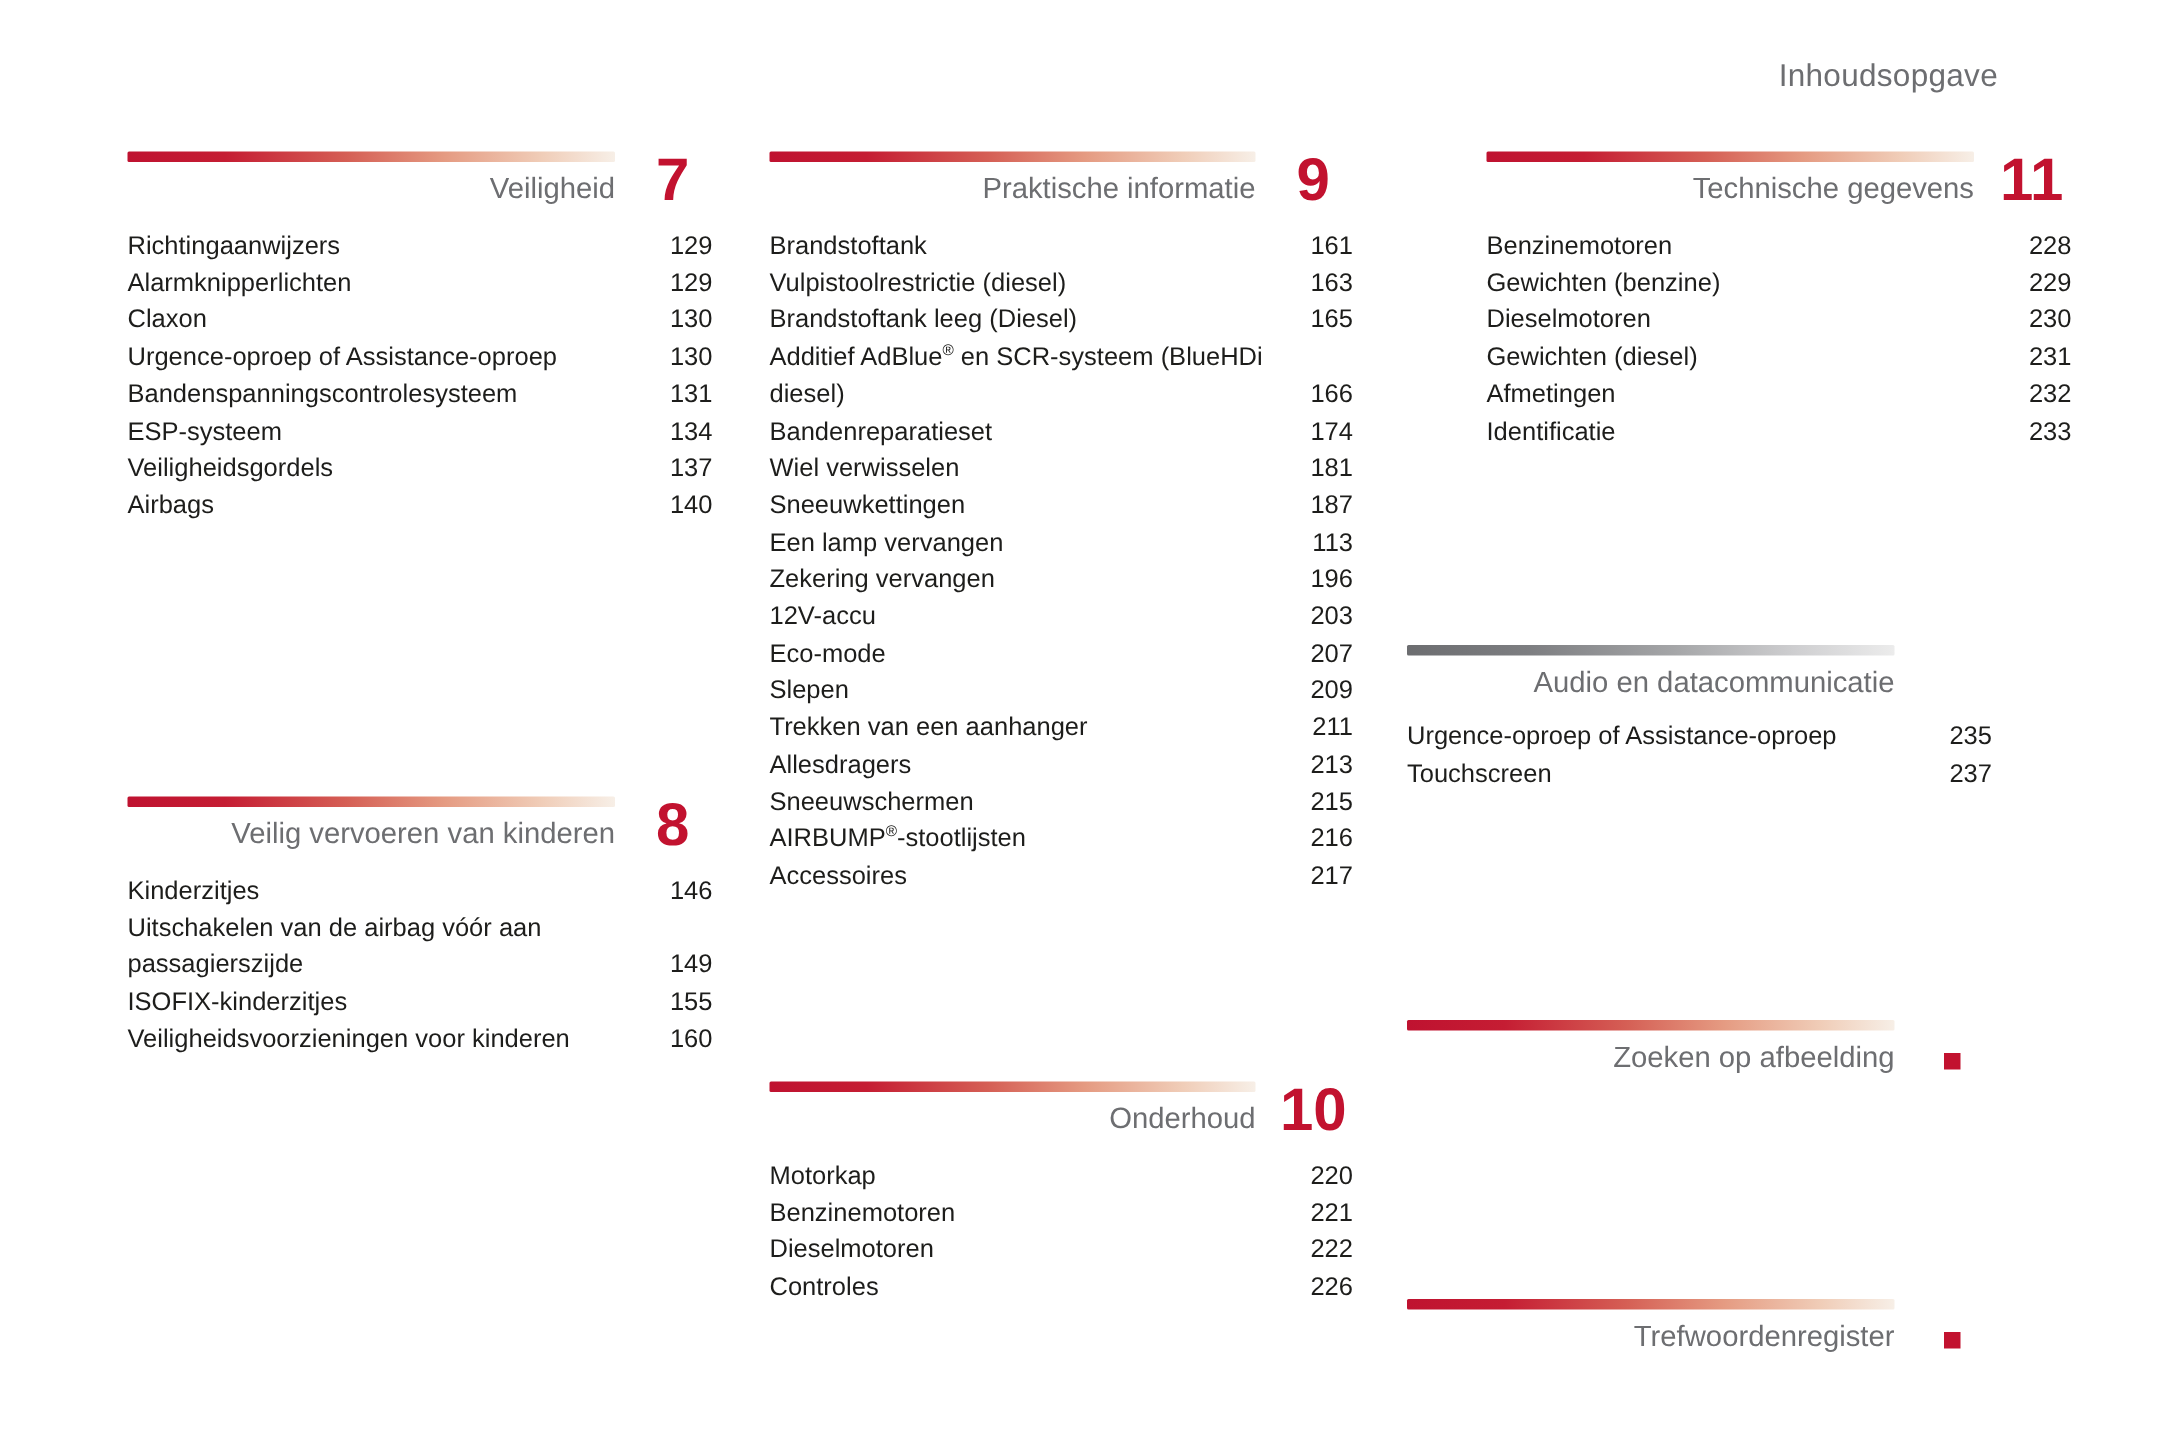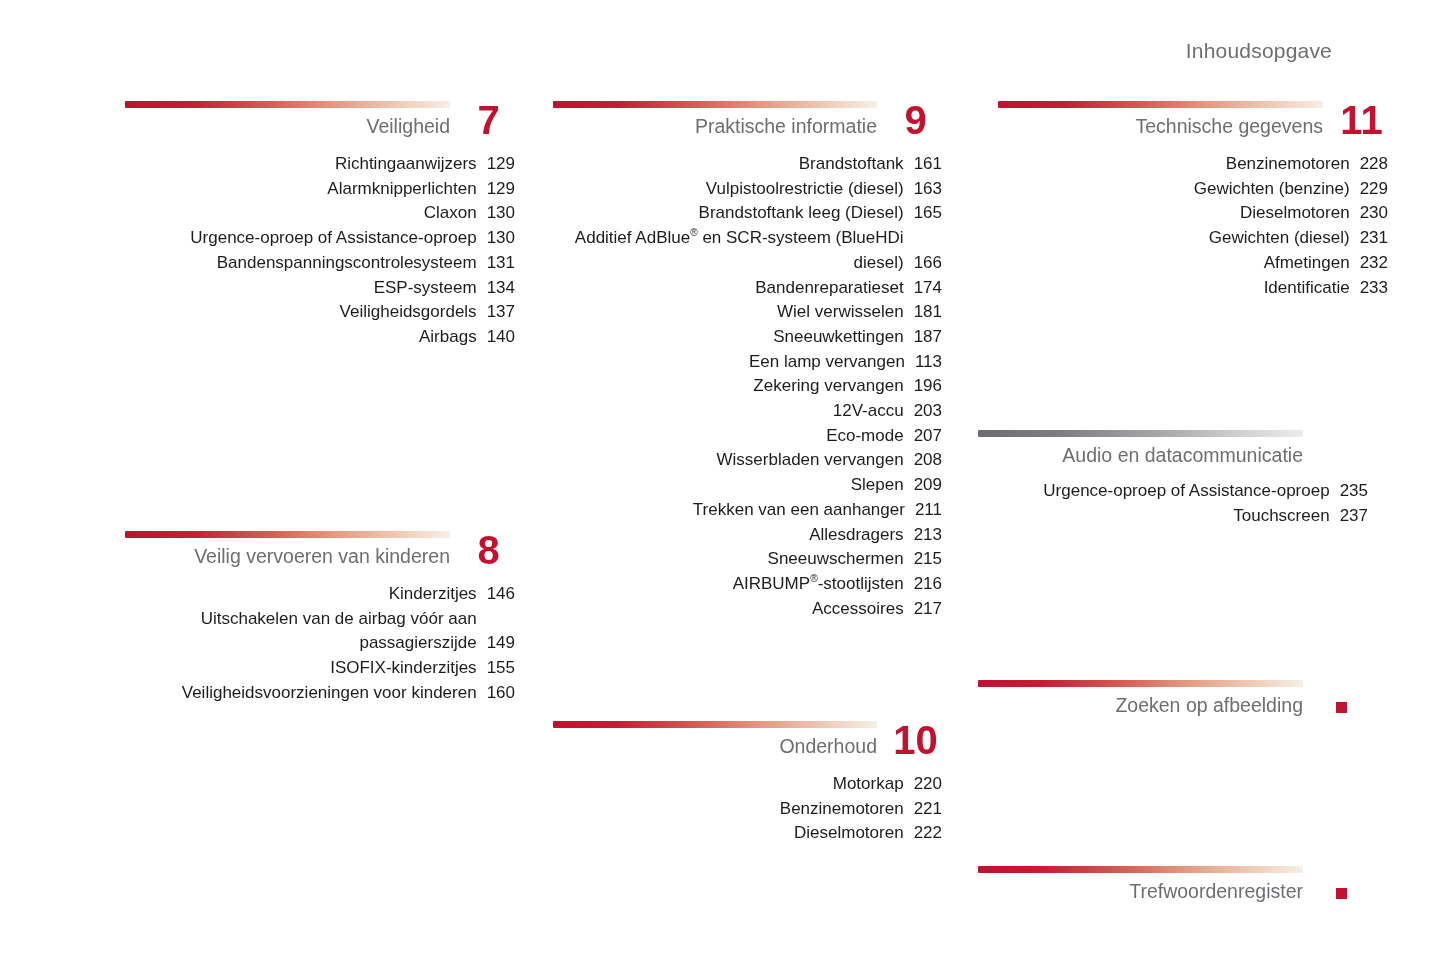--- a/index.html
+++ b/index.html
@@ -9,26 +9,26 @@
   }
   *{margin:0;padding:0;box-sizing:border-box;}
   html,body{background:#ffffff;font-family:"Liberation Sans",sans-serif;}
   .page{position:relative;width:1445px;height:963px;background:#ffffff;overflow:hidden;border-radius:21px;}
 
   .page-title{
     position:absolute;top:39px;right:113px;
     font-size:21px;color:var(--title-gray);letter-spacing:0.2px;
   }
 
-  .section{position:absolute;width:390px;margin-left:40px;}
+  .section{position:absolute;width:390px;}
   #sec-0{left:85px;top:101px;}
   #sec-1{left:85px;top:531px;}
   #sec-2{left:513px;top:101px;width:389px;}
   #sec-3{left:513px;top:721px;width:389px;}
-  #sec-4{left:958px;top:101px;}
+  #sec-4{left:991px;top:101px;}
   #sec-5{left:938px;top:430px;}
   #sec-6{left:938px;top:680px;}
   #sec-7{left:938px;top:866px;}
 
   .sec-header{display:flex;align-items:stretch;}
   .sec-barcol{flex:1;min-width:0;}
   .sec-bar{height:7px;border-radius:1px;}
   .bar-red{background:linear-gradient(90deg,#bf1230 0%,#c51d33 20%,#d55f55 45%,#e59b82 65%,#f0cdb8 85%,#f7efe7 100%);}
   .bar-gray{background:linear-gradient(90deg,#6c6d70 0%,#7d7e81 25%,#a5a6a8 55%,#cfcfd1 80%,#ececec 100%);}
   .sec-title{
@@ -41,21 +41,21 @@
   }
   .sec-numspacer{width:65px;}
   .sec-marker{width:65px;padding-left:12px;display:flex;align-items:flex-end;justify-content:center;}
   .sec-marker::after{content:"";width:11px;height:11px;background:var(--accent);margin-bottom:3px;}
 
   .toc-list{margin-top:13px;}
   .toc-row{
     display:flex;align-items:flex-end;
     font-size:17px;line-height:24.7px;color:var(--text);
   }
-  .toc-label{flex:1;padding-right:10px;text-align:right;}
+  .toc-label{flex:1;padding-right:10px;}
   .toc-label sup{font-size:60%;line-height:0;}
   .toc-page{text-align:left;white-space:nowrap;}
 </style>
 </head>
 <body>
 
 <div class="page">
   <div class="page-title">Inhoudsopgave</div>
   <div class="section" id="sec-0">
       <div class="sec-header">
@@ -174,24 +174,20 @@
         </div>
         <div class="toc-row">
           <span class="toc-label">12V-accu</span>
           <span class="toc-page">203</span>
         </div>
         <div class="toc-row">
           <span class="toc-label">Eco-mode</span>
           <span class="toc-page">207</span>
         </div>
         <div class="toc-row">
-          <span class="toc-label">Wisserbladen vervangen</span>
-          <span class="toc-page">208</span>
-        </div>
-        <div class="toc-row">
           <span class="toc-label">Slepen</span>
           <span class="toc-page">209</span>
         </div>
         <div class="toc-row">
           <span class="toc-label">Trekken van een aanhanger</span>
           <span class="toc-page">211</span>
         </div>
         <div class="toc-row">
           <span class="toc-label">Allesdragers</span>
           <span class="toc-page">213</span>
@@ -224,20 +220,24 @@
           <span class="toc-page">220</span>
         </div>
         <div class="toc-row">
           <span class="toc-label">Benzinemotoren</span>
           <span class="toc-page">221</span>
         </div>
         <div class="toc-row">
           <span class="toc-label">Dieselmotoren</span>
           <span class="toc-page">222</span>
         </div>
+        <div class="toc-row">
+          <span class="toc-label">Controles</span>
+          <span class="toc-page">226</span>
+        </div>
       </div>
     </div>
   <div class="section" id="sec-4">
       <div class="sec-header">
         <div class="sec-barcol">
           <div class="sec-bar bar-red"></div>
           <div class="sec-title">Technische gegevens</div>
         </div>
         <div class="sec-number">11</div>
       </div>

